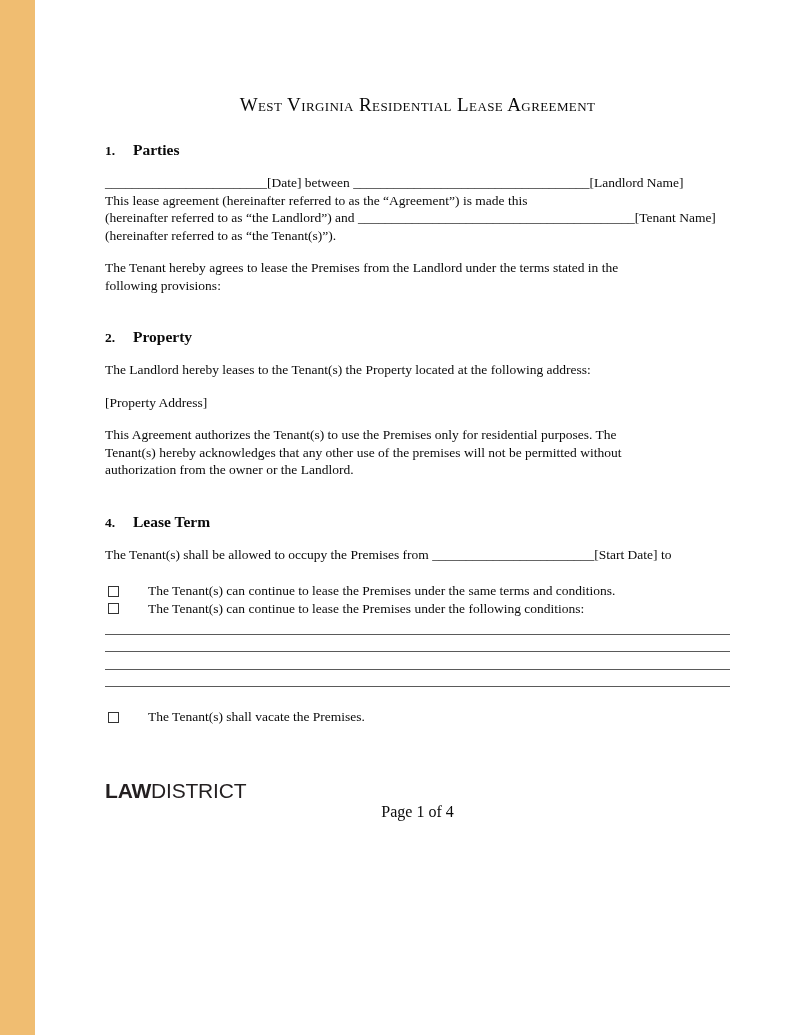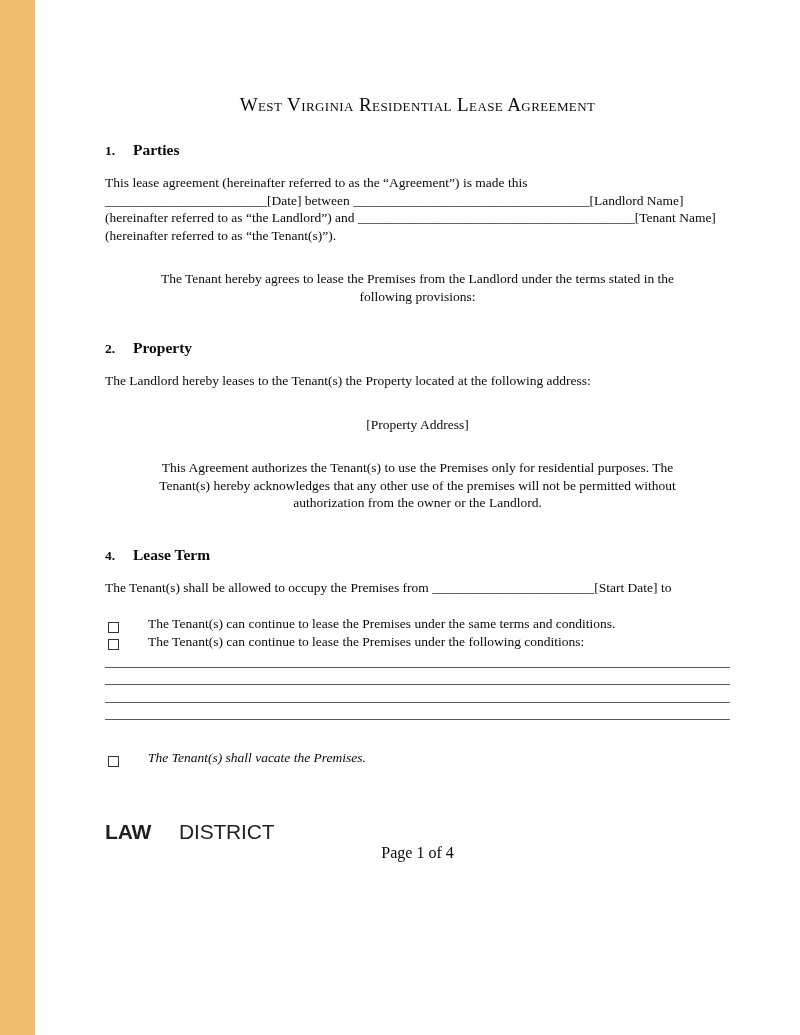--- a/index.html
+++ b/index.html
@@ -44,31 +44,31 @@
     display: inline-block;
     width: 28px;
     font-size: 13.5px;
   }
   .sec-title { font-size: 15.5px; }
   .para {
     margin-top: 14px;
     font-size: 13.5px;
     line-height: 17.5px;
   }
-  .para + .para { margin-top: 26px; text-align: center; }
+  .para + .para { margin-top: 15px; }
   .line { white-space: pre; }
   .check-row {
     margin-top: 19px;
     font-size: 13.5px;
     line-height: 17.5px;
     display: flex;
-    align-items: flex-end;
+    align-items: flex-start;
   }
   .check-row + .check-row { margin-top: 0; }
-  .check-row.spaced { margin-top: 29px; font-style: italic; }
+  .check-row.spaced { margin-top: 21px; }
   .checkbox {
     flex: none;
     width: 9px; height: 9px;
     border: 1.2px solid #333;
     background: #fff;
     margin-left: 3px;
     margin-top: 3.5px;
   }
   .check-label { margin-left: 29px; }
   .rules { margin-top: 0; }
@@ -78,41 +78,41 @@
   }
   .footer { margin-top: 53px; }
   .logo {
     font-family: "Liberation Sans", sans-serif;
     font-size: 21px;
     line-height: 24px;
     color: #231f20;
     letter-spacing: -0.2px;
   }
   .logo-law { font-weight: 700; }
-  .logo-district { font-weight: 400; margin-left: 28px; }
+  .logo-district { font-weight: 400; }
   .page-num {
     margin-top: 0;
     font-size: 16px;
     line-height: 17.5px;
     text-align: center;
   }
 </style>
 </head>
 <body>
 
 <div class="accent-bar" style="background: rgb(240, 189, 113);"></div>
 
 <div class="page-content">
   <div class="doc-title">West Virginia Residential Lease Agreement</div>
 
   <div id="doc-body">
       <div class="sec first"><span class="sec-num">1.</span><span class="sec-title">Parties</span></div>
       <div class="para">
+        <div class="line">________________________[Date] between ___________________________________[Landlord Name]</div>
         <div class="line">This lease agreement (hereinafter referred to as the “Agreement”) is made this</div>
-        <div class="line">________________________[Date] between ___________________________________[Landlord Name]</div>
         <div class="line">(hereinafter referred to as “the Landlord”) and _________________________________________[Tenant Name]</div>
         <div class="line">(hereinafter referred to as “the Tenant(s)”).</div>
       </div>
       <div class="para">
         <div class="line">The Tenant hereby agrees to lease the Premises from the Landlord under the terms stated in the</div>
         <div class="line">following provisions:</div>
       </div>
       <div class="sec"><span class="sec-num">2.</span><span class="sec-title">Property</span></div>
       <div class="para">
         <div class="line">The Landlord hereby leases to the Tenant(s) the Property located at the following address:</div>

